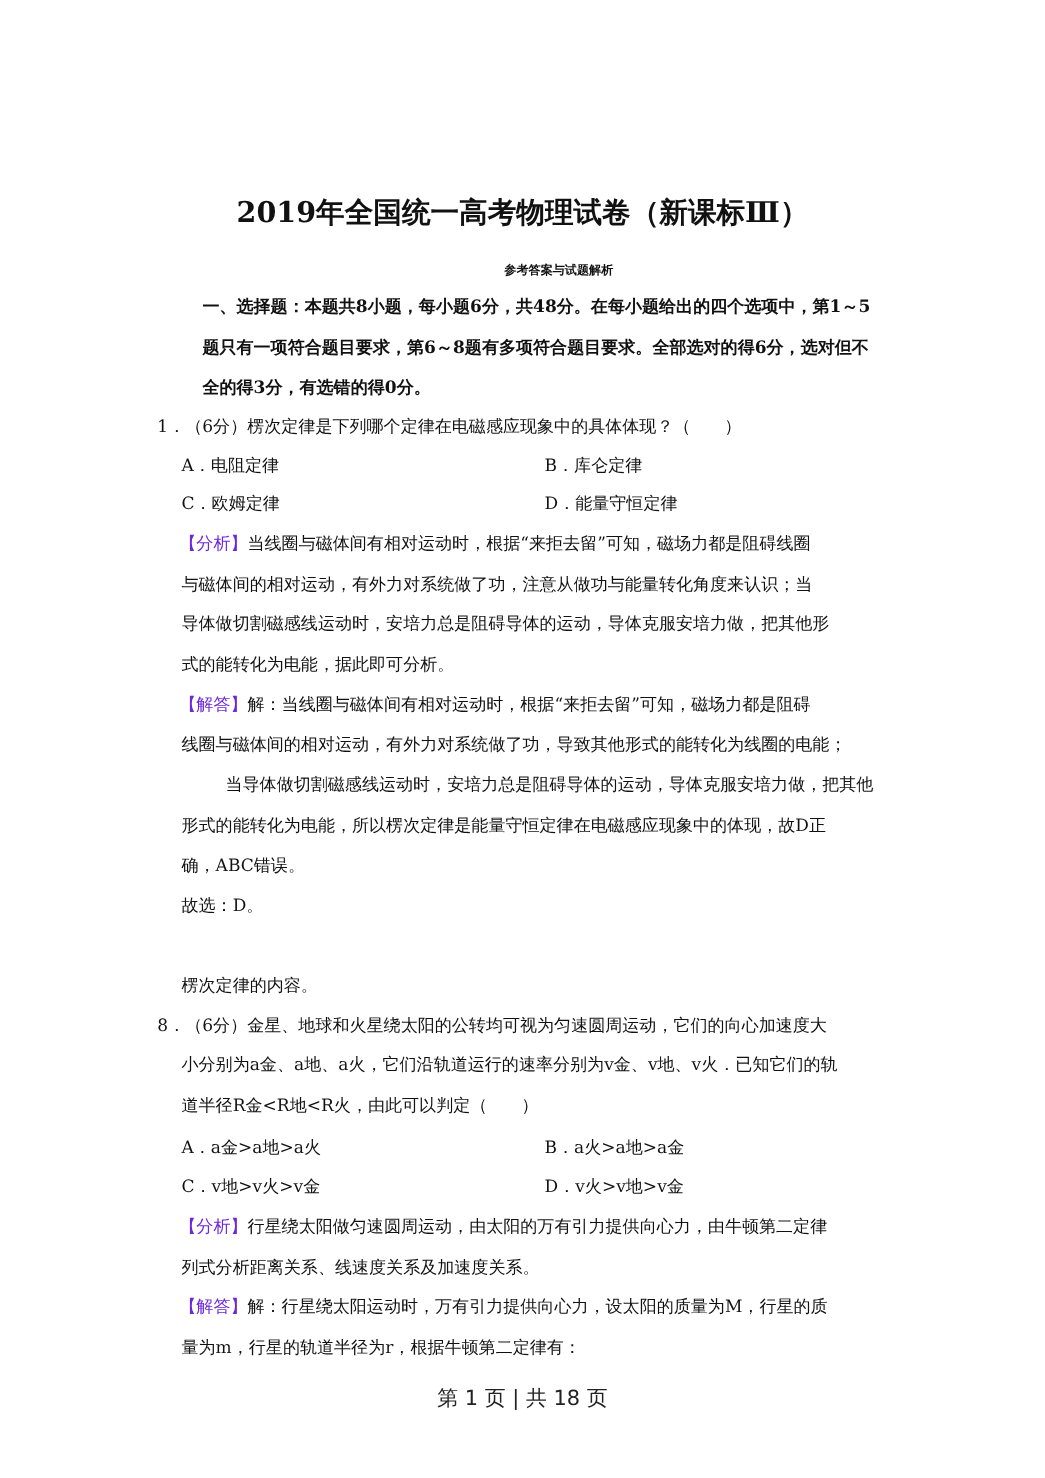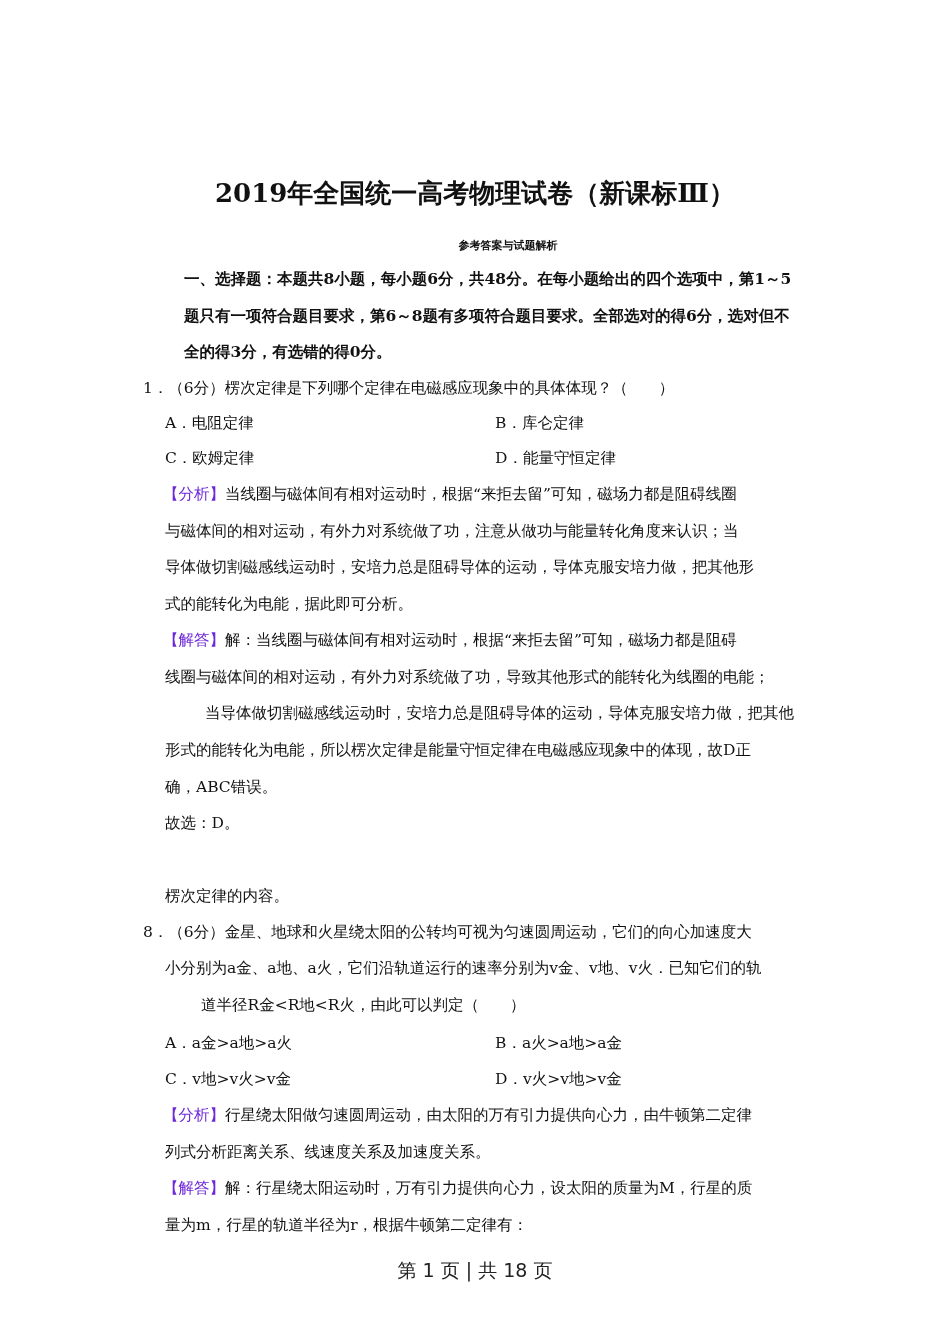--- a/index.html
+++ b/index.html
@@ -47,21 +47,21 @@
   <div class="line" style="left:165px; top:651px;">线圈与磁体间的相对运动，有外力对系统做了功，导致其他形式的能转化为线圈的电能；</div>
   <div class="line" style="left:165px; top:687px;margin-left:40px;">当导体做切割磁感线运动时，安培力总是阻碍导体的运动，导体克服安培力做，把其他</div>
   <div class="line" style="left:165px; top:724px;">形式的能转化为电能，所以楞次定律是能量守恒定律在电磁感应现象中的体现，故D正</div>
   <div class="line" style="left:165px; top:761px;">确，ABC错误。</div>
   <div class="line" style="left:165px; top:797px;">故选：D。</div>
 
   <div class="line" style="left:165px; top:870px;">楞次定律的内容。</div>
 
   <div class="line" style="left:143px; top:906px;">8．（6分）金星、地球和火星绕太阳的公转均可视为匀速圆周运动，它们的向心加速度大</div>
   <div class="line" style="left:165px; top:942px;">小分别为a金、a地、a火，它们沿轨道运行的速率分别为v金、v地、v火．已知它们的轨</div>
-  <div class="line" style="left:165px; top:979px;margin-left:36px;">道半径R金&lt;R地&lt;R火，由此可以判定（　　）</div>
+  <div class="line" style="left:165px; top:979px;">道半径R金&lt;R地&lt;R火，由此可以判定（　　）</div>
 
   <div class="opt" style="left:165px; top:1017px;">A．a金&gt;a地&gt;a火</div>
   <div class="opt" style="left:495px; top:1017px;">B．a火&gt;a地&gt;a金</div>
   <div class="opt" style="left:165px; top:1053px;">C．v地&gt;v火&gt;v金</div>
   <div class="opt" style="left:495px; top:1053px;">D．v火&gt;v地&gt;v金</div>
 
   <div class="line" style="left:163px; top:1089px;">
     <span class="lbl">【分析】</span><span>行星绕太阳做匀速圆周运动，由太阳的万有引力提供向心力，由牛顿第二定律</span>
   </div>
   <div class="line" style="left:165px; top:1126px;">列式分析距离关系、线速度关系及加速度关系。</div>

